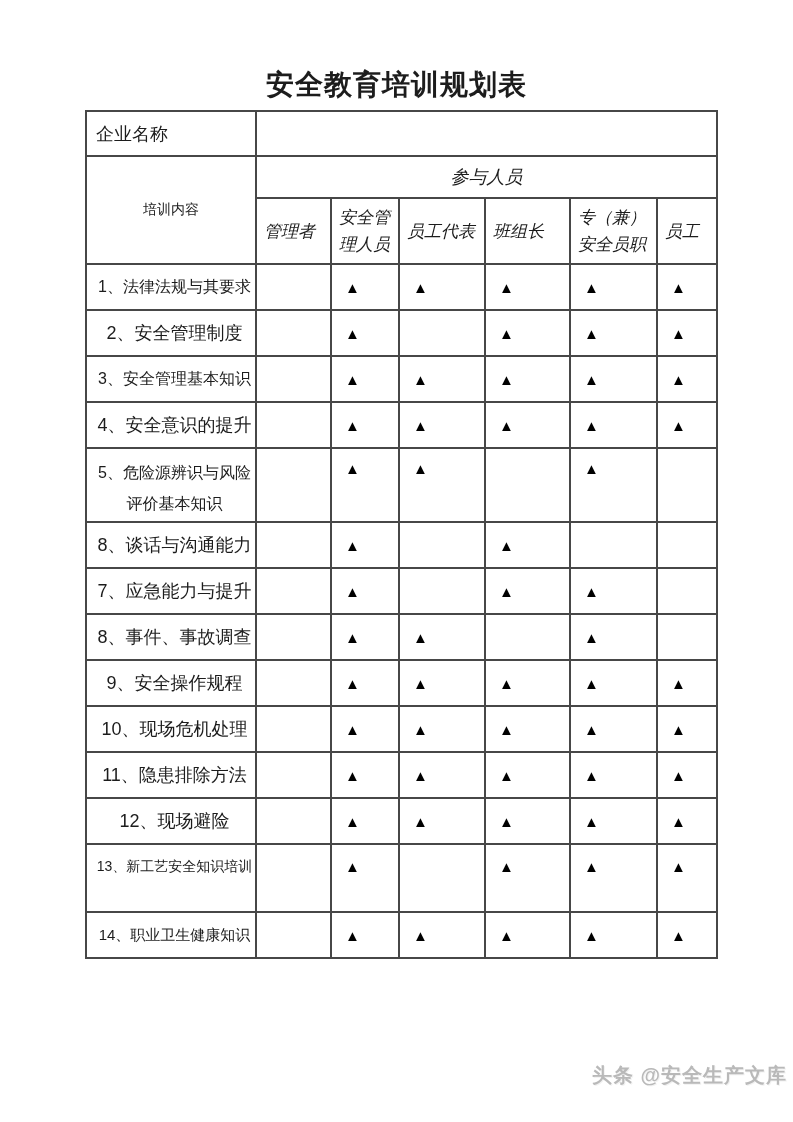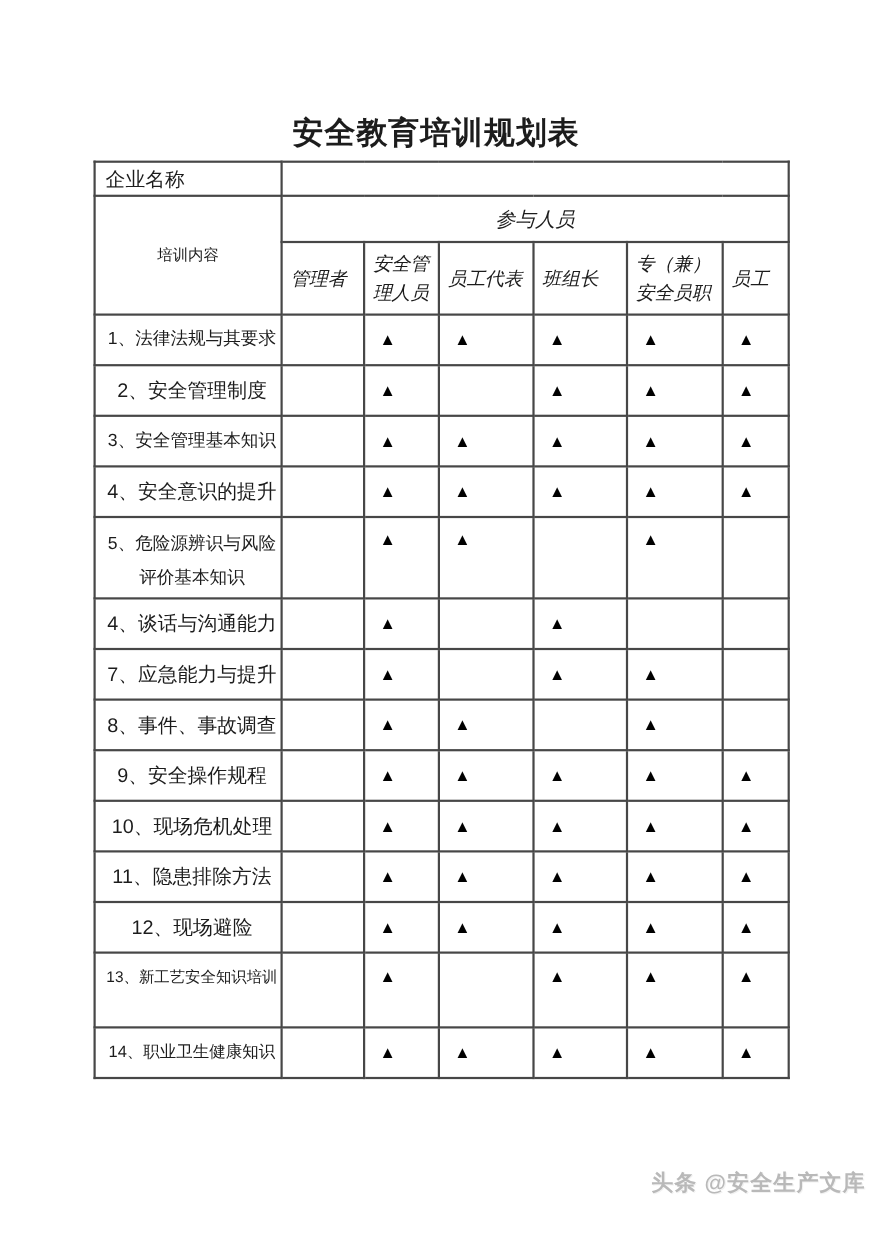--- a/index.html
+++ b/index.html
@@ -4,21 +4,21 @@
 <style>
   * { margin:0; padding:0; box-sizing:border-box; }
   html,body { background:#ffffff; }
   body {
     width:793px; height:1122px;
     font-family:"Liberation Sans","DejaVu Sans",sans-serif;
     color:#1c1c1c;
     position:relative;
     overflow:hidden;
   }
-  .sheet { width:793px; height:1122px; padding-top:104px; position:relative; }
+  .sheet { width:793px; height:1122px; padding-top:68px; position:relative; }
 
   .doc-title {
     text-align:center;
     font-size:28px;
     font-weight:bold;
     letter-spacing:1px;
     line-height:34px;
   }
 
   table.training {
@@ -28,21 +28,21 @@
     margin:8px 0 0 85px;
   }
   table.training td, table.training th {
     border:2px solid #474747;
     font-weight:normal;
     vertical-align:middle;
     overflow:hidden;
   }
 
   
-  tr.r-company { height:31px;margin-left:48px; }
+  tr.r-company { height:45px;margin-left:48px; }
   tr.r-participants { height:42px; }
   tr.r-subheads { height:66px;font-style:italic; }
 
   .company-label { font-size:18px; padding-left:9px; text-align:left; }
   .company-value { }
   .content-head { font-size:14px; text-align:center; }
   .participants-head { font-size:18px; text-align:center;font-style:italic; }
   .sub-head {
     font-size:17px;
     text-align:left;
@@ -174,21 +174,21 @@
           <td class="label-cell s16">5、危险源辨识与风险
 评价基本知识</td>
           <td class="mark-cell"></td>
           <td class="mark-cell">▲</td>
           <td class="mark-cell">▲</td>
           <td class="mark-cell"></td>
           <td class="mark-cell">▲</td>
           <td class="mark-cell"></td>
         </tr>
         <tr class="t-row">
-          <td class="label-cell">4、谈话与沟通能力</td>
+          <td class="label-cell">8、谈话与沟通能力</td>
           <td class="mark-cell"></td>
           <td class="mark-cell">▲</td>
           <td class="mark-cell"></td>
           <td class="mark-cell">▲</td>
           <td class="mark-cell"></td>
           <td class="mark-cell"></td>
         </tr>
         <tr class="t-row">
           <td class="label-cell">7、应急能力与提升</td>
           <td class="mark-cell"></td>

